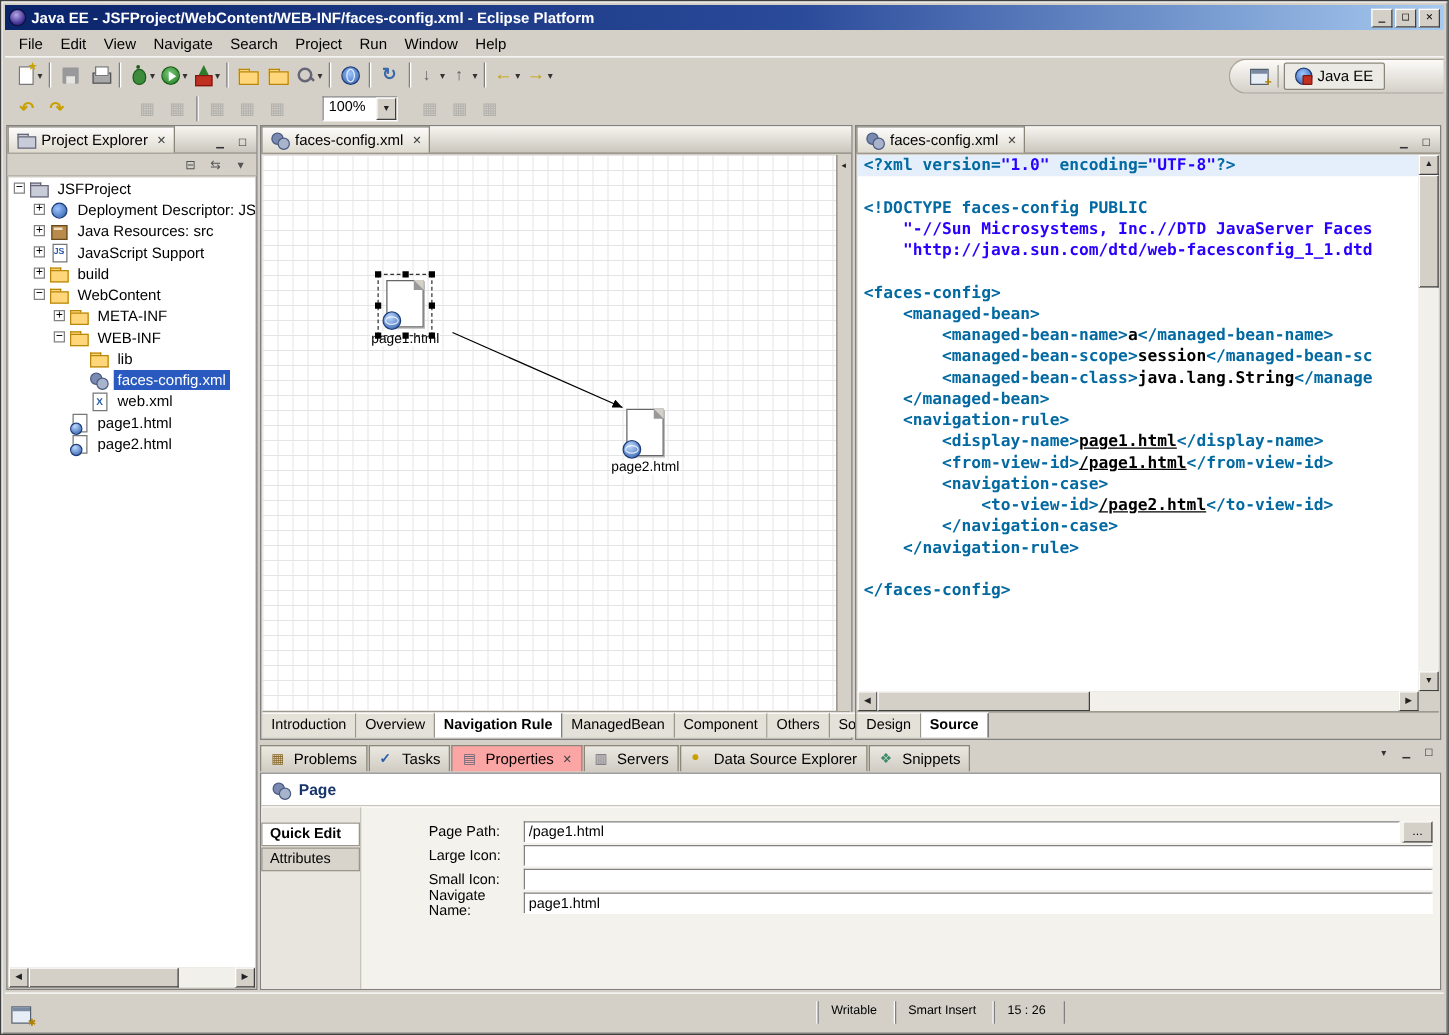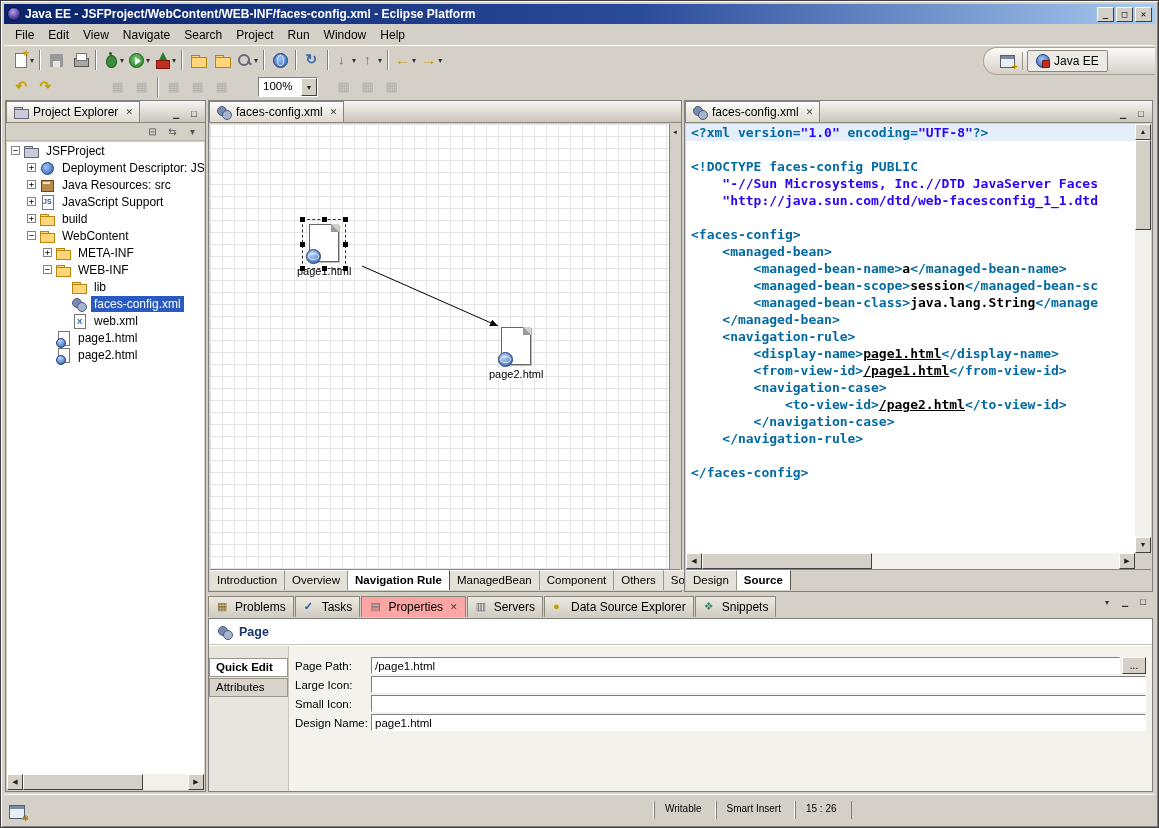--- a/index.html
+++ b/index.html
@@ -141,21 +141,21 @@
   .panel-right-btns { margin-left:auto; display:flex; gap:2px; padding-right:2px; }
   .panel-body { position:absolute; left:0; top:22px; right:0; bottom:0; background:#fff; border:1px solid #808080; }
   .props-header { height:26px; display:flex; align-items:center; gap:6px; padding-left:8px;
     border-bottom:1px solid #c8c4ba; }
   .props-title { font-weight:bold; font-size:12.5px; color:#18356c; }
   .props-body { position:absolute; left:0; top:27px; right:0; bottom:0; background:#f4f2ec; display:flex; }
   .side-tabs { width:80px; padding-top:12px; border-right:1px solid #c8c4ba; background:#e8e5de; }
   .side-tab { height:19px; line-height:17px; padding-left:6px; font-size:11.5px; border:1px solid #9a968c;
     background:#d8d4cb; margin:0 0 1px 0; }
   .side-tab.active { background:#fff; font-weight:bold; }
-  .prop-form { flex:1; padding:10px 6px 12px 6px; }
+  .prop-form { flex:1; padding:10px 6px 12px 6px;margin-left:48px; }
   .prop-row { display:flex; align-items:center; height:19px; margin-bottom:0; }
   .prop-label { width:76px; font-size:11.5px; flex:none; }
   .prop-input { flex:1; height:17px; border:1px solid; border-color:#808080 #fff #fff #808080;
     background:#fff; font-size:11.5px; font-family:"Liberation Sans",sans-serif; padding:0 3px; }
   .browse-btn { width:24px; height:17px; margin-left:2px; background:#d4d0c8; border:1px solid;
     border-color:#fff #404040 #404040 #fff; font-size:10px; line-height:13px; }
 
   
   .statusbar { position:absolute; left:3px; right:3px; bottom:3px; height:30px; background:#d4d0c8;
     border-top:1px solid #fff; }
@@ -620,21 +620,21 @@
             </div>
             <div class="prop-row">
               <label class="prop-label">Large Icon:</label>
               <input class="prop-input" type="text" style="">
             </div>
             <div class="prop-row">
               <label class="prop-label">Small Icon:</label>
               <input class="prop-input" type="text" style="">
             </div>
             <div class="prop-row">
-              <label class="prop-label">Design Name:</label>
+              <label class="prop-label">Navigate Name:</label>
               <input class="prop-input" type="text" value="page1.html" style="">
             </div>
           </div>
       </div>
     </div>
   </div>
 
   <div class="statusbar">
     <span class="fastview-icon"></span>
     <div class="status-cells" id="status-cells">

